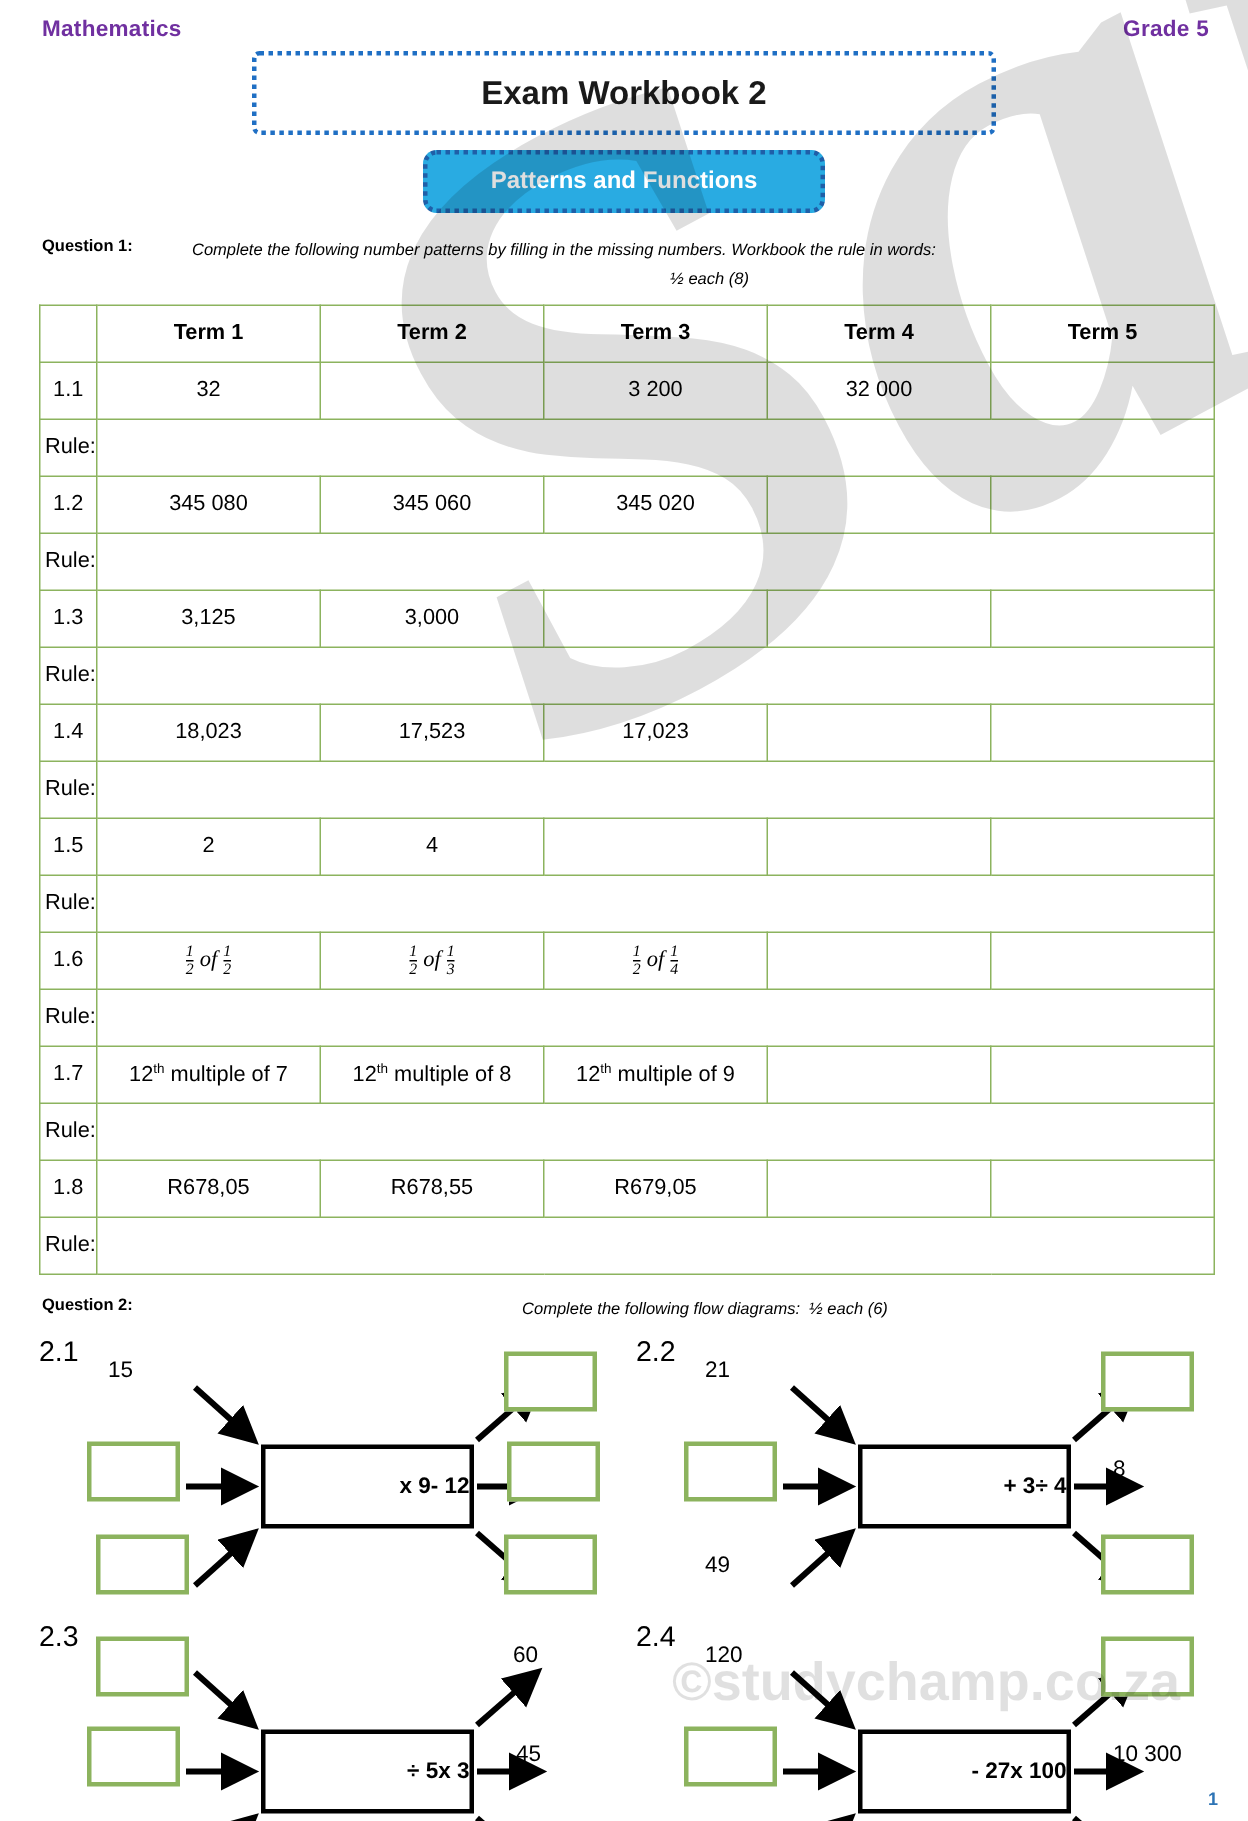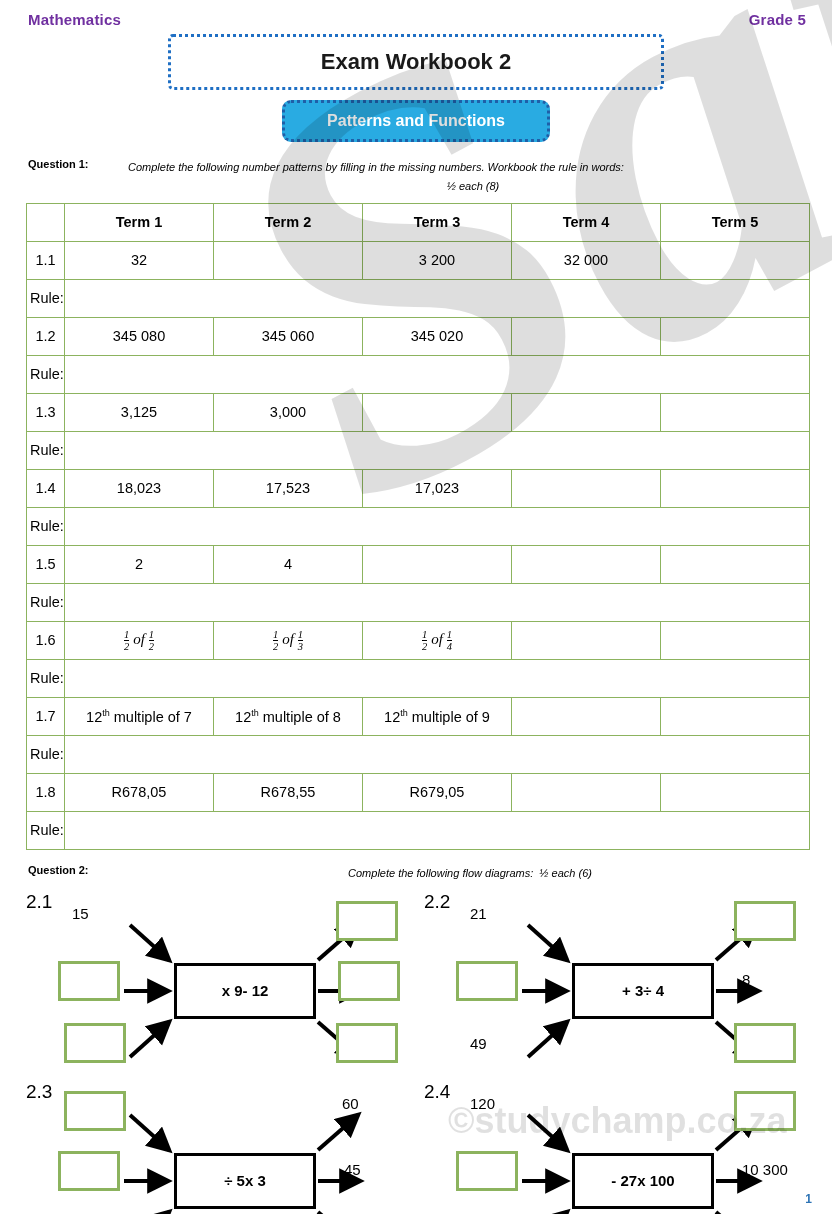--- a/index.html
+++ b/index.html
@@ -100,21 +100,21 @@
   }
   .flow-cell { position: relative; height: 190px; }
   .flow-num { position: absolute; left: 0; top: 2px; font-size: 19px; }
   .fd { position: absolute; left: 26px; top: 16px; width: 360px; height: 172px; }
   .machine {
     position: absolute;
     left: 122px; top: 58px;
     width: 142px; height: 56px;
     border: 3.5px solid #000;
     background: transparent;
-    display: flex; align-items: center; justify-content: center;
+    display: flex; align-items: center; justify-content: flex-end;
     font-weight: bold; font-size: 15px;
   }
   .gbox {
     position: absolute;
     width: 62px; height: 40px;
     border: 3px solid #8CB35E;
     background: #ffffff;
   }
   .val { position: absolute; font-size: 15px; }
   .in-top  { left: 20px; top: 0px; }

